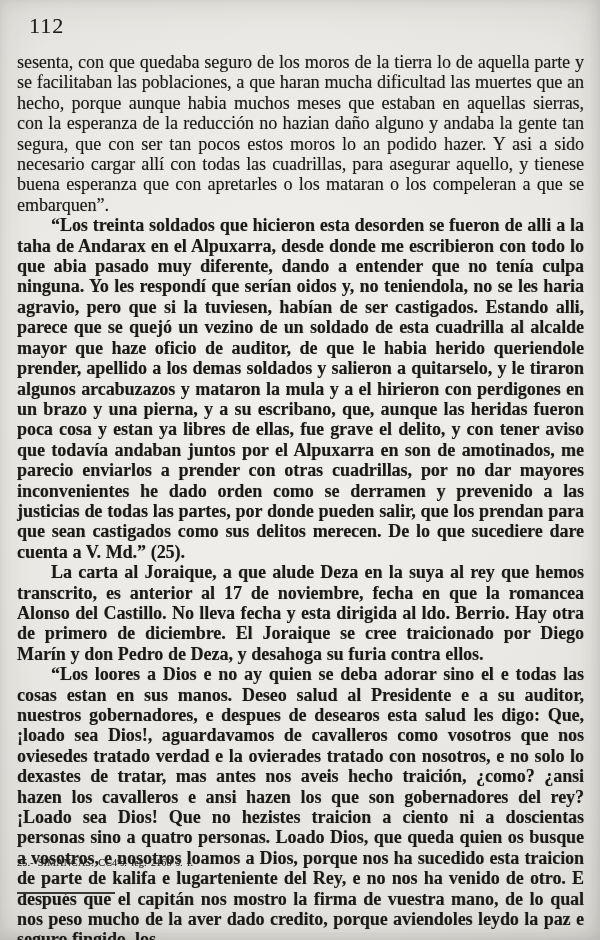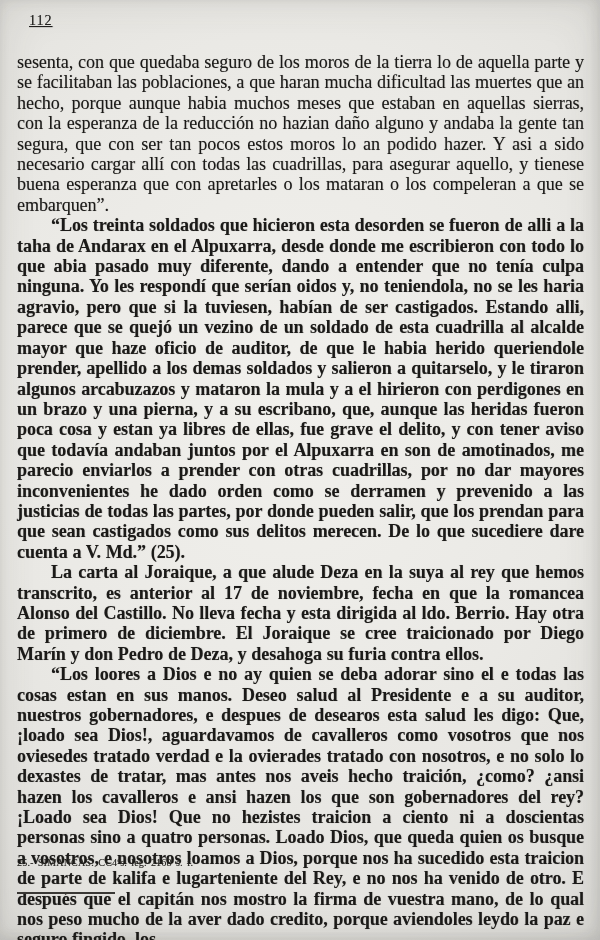--- a/index.html
+++ b/index.html
@@ -16,25 +16,24 @@
       radial-gradient(ellipse 90% 70% at 48% 42%, #f1f0ec 0%, #eae9e5 55%, #e3e2de 85%, #dddcd8 100%);
     box-shadow: inset 0 0 45px rgba(60,58,52,0.12), inset -6px 0 14px rgba(60,58,52,0.07), inset 0 -5px 12px rgba(60,58,52,0.07);
     overflow: hidden;
     font-family: "Liberation Serif", "DejaVu Serif", serif;
     color: #1b1a18;
   }
   .page-number {
     position: absolute;
     top: 13px;
     left: 29px;
-    font-size: 14px;
+    font-size: 22px;
     letter-spacing: 1px;
     color: #21201e;
     text-shadow: 0.3px 0.3px 0.6px rgba(30,30,28,0.45);
-    text-decoration: underline;
   }
   .body-text {
     position: absolute;
     top: 52px;
     left: 17px;
     width: 567px;
     font-size: 18px;
     line-height: 20.4px;
     text-align: justify;
     letter-spacing: -0.05px;

